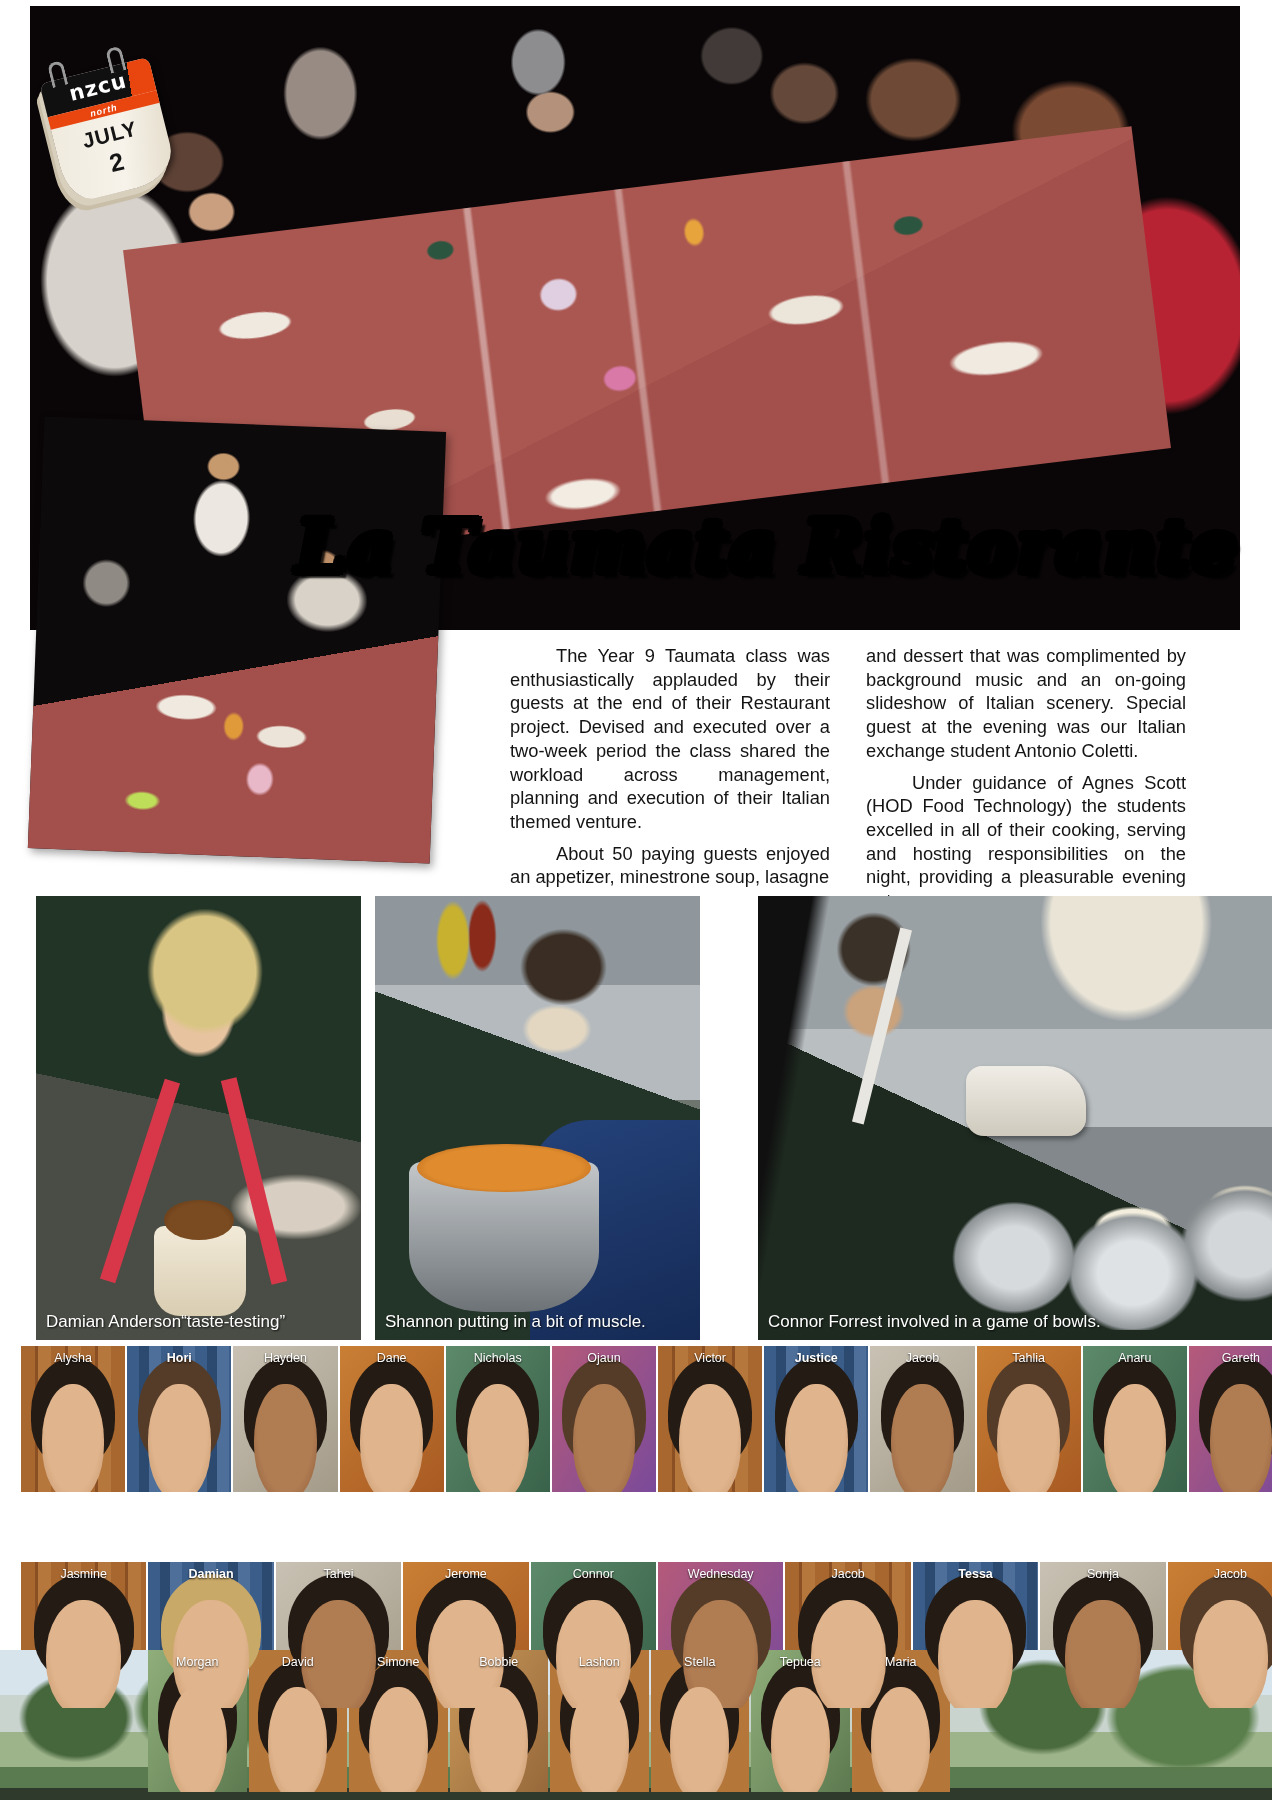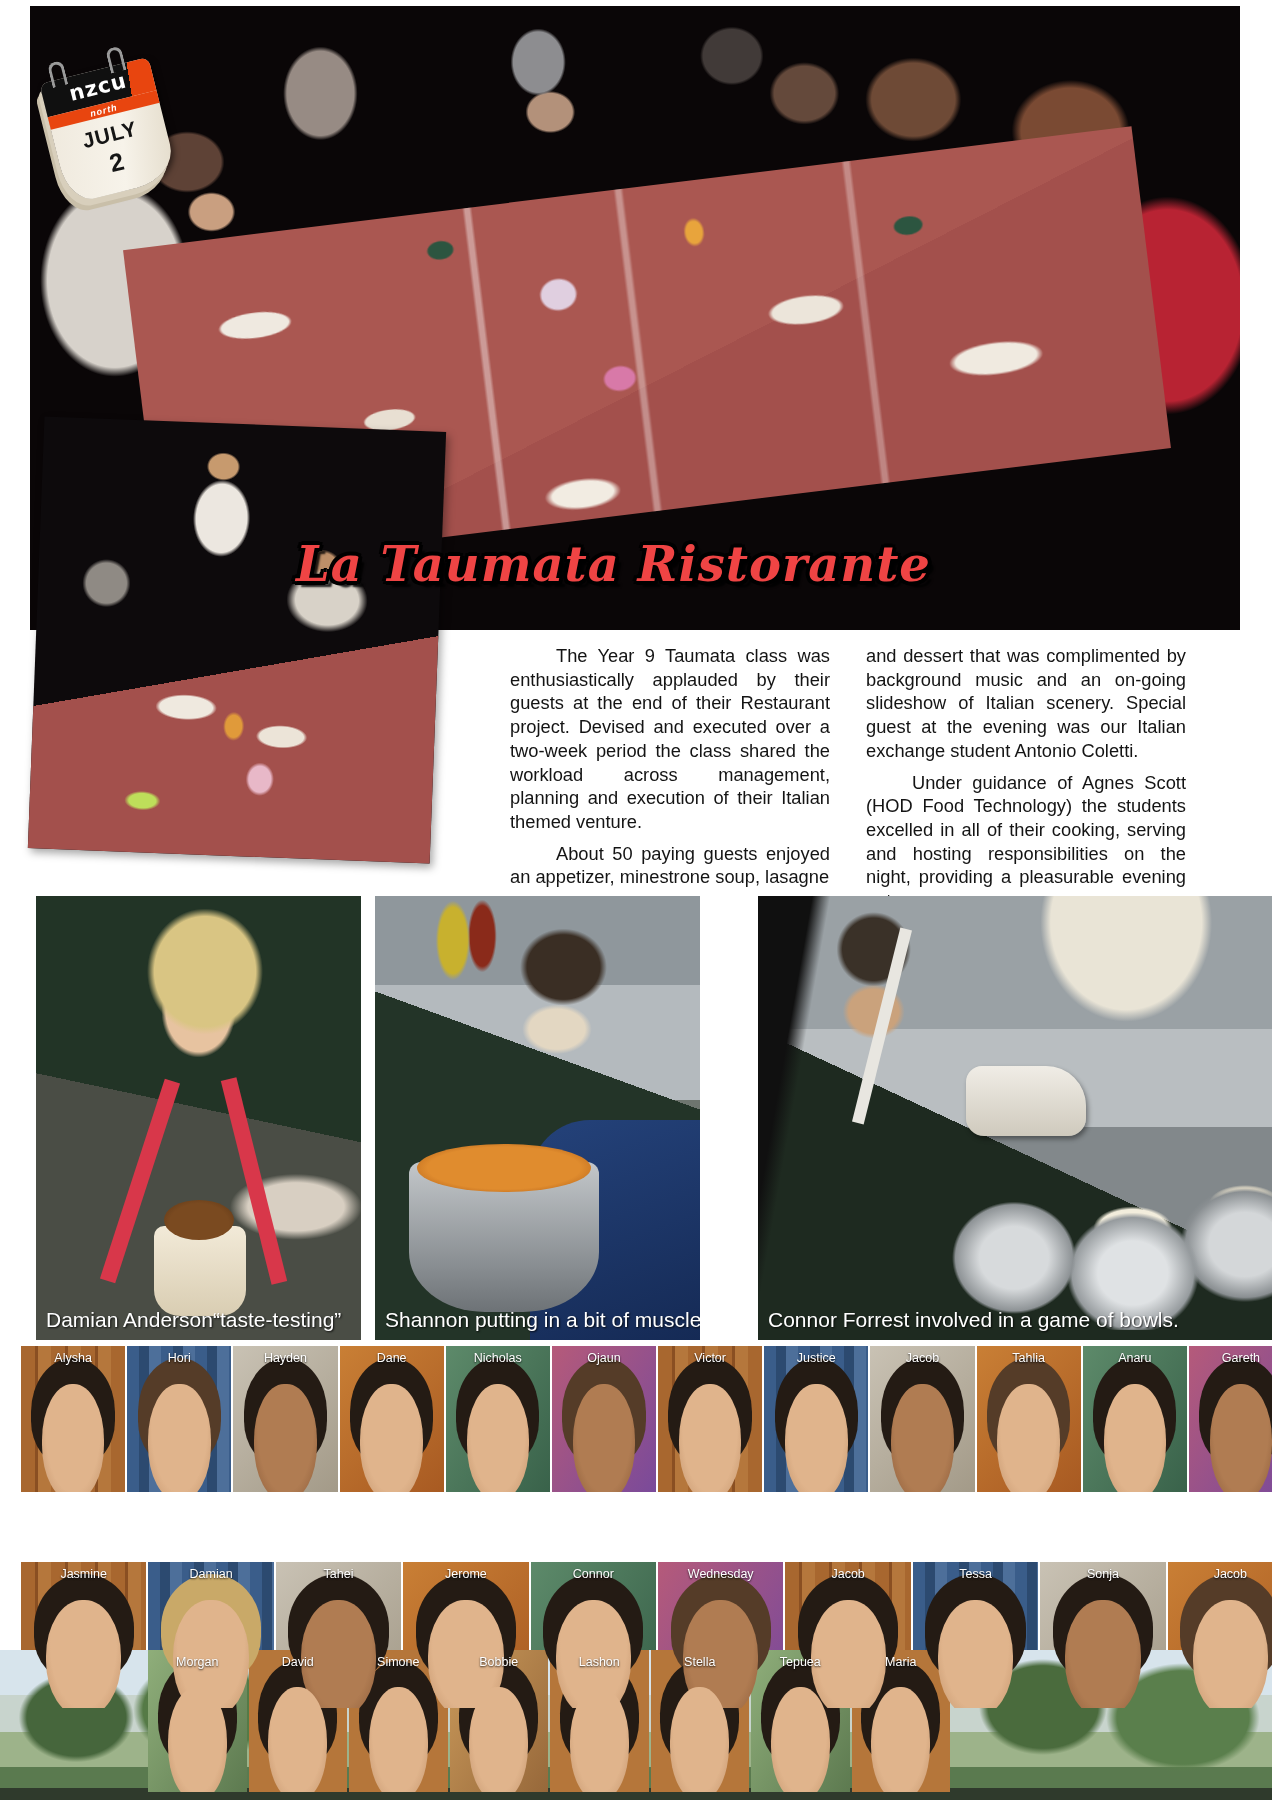--- a/index.html
+++ b/index.html
@@ -48,23 +48,23 @@
     border-radius:8px 8px 0 0;color:#fff;font-weight:bold;font-size:21px;letter-spacing:1px;
     display:flex;align-items:center;justify-content:center;font-family:"DejaVu Sans",sans-serif;}
   .cal-band{position:absolute;left:0;top:34px;width:100%;height:13px;background:#e8450f;color:#fff;
     font-size:9px;font-weight:bold;letter-spacing:1px;display:flex;align-items:center;justify-content:center;font-style:italic;}
   .cal-month{position:absolute;left:0;top:54px;width:100%;text-align:center;font-size:21px;font-weight:bold;color:#151515;letter-spacing:1px;}
   .cal-day{position:absolute;left:0;top:80px;width:100%;text-align:center;font-size:25px;font-weight:bold;color:#151515;}
   .cal-ring{position:absolute;width:10px;height:22px;border:3px solid #9a9a9a;border-bottom:none;border-radius:8px 8px 0 0;top:-8px;background:transparent;}
   .ring1{left:18px;} .ring2{left:78px;}
 
   
-  .title{position:absolute;left:296px;top:536px;width:780px;z-index:7;
-    font-family:"DejaVu Serif",serif;font-style:italic;font-weight:bold;font-size:48px;
-    color:#ef4444;white-space:nowrap;letter-spacing:1px;
+  .title{position:absolute;left:296px;top:504px;width:780px;z-index:7;
+    font-family:"DejaVu Serif",serif;font-style:italic;font-weight:bold;font-size:72px;
+    color:#000000;white-space:nowrap;letter-spacing:1px;
     text-shadow:-3px -3px 0 #000,3px -3px 0 #000,-3px 3px 0 #000,3px 3px 0 #000,-4px 0 0 #000,4px 0 0 #000,0 4px 0 #000,0 -4px 0 #000,6px 6px 2px rgba(0,0,0,.85);}
 
   
   .sidephoto{position:absolute;left:36px;top:424px;width:402px;height:432px;transform:rotate(2.2deg);z-index:5;
     box-shadow:3px 4px 8px rgba(0,0,0,.35);overflow:hidden;
     background:
       radial-gradient(ellipse 46px 62px at 45% 22%, #ece7e0 0 55%, rgba(236,231,224,0) 62%),
       radial-gradient(ellipse 26px 22px at 45% 10%, #c79a6e 0 55%, rgba(199,154,110,0) 64%),
       radial-gradient(ellipse 40px 40px at 17% 38%, #8f8a84 0 50%, rgba(143,138,132,0) 60%),
       radial-gradient(ellipse 70px 55px at 72% 40%, #d8d2c8 0 45%, rgba(216,210,200,0) 58%),
@@ -79,21 +79,21 @@
 
   
   .col{position:absolute;top:636px;width:336px;color:#141414;font-size:18.3px;line-height:23.7px;
        text-align:justify;}
   .col p{margin:8px;}
   .col p.indent{text-indent:46px;}
   .col1{left:502px;} .col2{left:858px;}
 
   
   .mid{position:absolute;top:896px;height:444px;overflow:hidden;}
-  .cap{position:absolute;left:10px;bottom:8px;color:#ffffff;font-size:21px;
+  .cap{position:absolute;left:10px;bottom:8px;color:#ffffff;font-size:17px;
        text-shadow:1px 1px 2px rgba(0,0,0,.8);white-space:nowrap;z-index:3;}
   .photo1{left:36px;width:325px;
     background:
       radial-gradient(ellipse 92px 100px at 52% 17%, #d9c583 0 55%, rgba(217,197,131,0) 63%),
       radial-gradient(ellipse 58px 72px at 50% 26%, #e7c3a0 0 56%, rgba(231,195,160,0) 64%),
       radial-gradient(ellipse 120px 60px at 80% 70%, #d8cfc2 0 40%, rgba(216,207,194,0) 55%),
       linear-gradient(12deg, rgba(34,52,38,0) 52%, #223426 52% 100%),
       linear-gradient(180deg, #9aa1a6 0 14%, #b8bdc0 14% 22%, #4a4d45 22% 100%);}
   .strap{position:absolute;width:16px;height:210px;background:#d8374a;transform:rotate(18deg);top:180px;left:96px;z-index:2;}
   .strap.r{left:210px;transform:rotate(-14deg);}
@@ -138,21 +138,21 @@
   .prow{position:absolute;left:0;width:1272px;height:150px;display:flex;gap:2px;background:#ffffff;padding-left:21px;}
   .row1{top:1346px;} .row2{top:1562px;}
   .tile{position:relative;flex:1;height:146px;overflow:hidden;background:#b5763a;}
   .tname{position:absolute;top:5px;left:0;width:100%;text-align:center;color:#fff;font-size:12.5px;
          text-shadow:0 1px 2px rgba(0,0,0,.85);z-index:3;}
   .tile::before{content:"";position:absolute;left:10%;top:8%;width:80%;height:74%;border-radius:50% 50% 42% 42%;
          background:#241b14;z-index:1;}
   .tile::after{content:"";position:absolute;left:20%;top:26%;width:60%;height:80%;border-radius:48%;
          background:radial-gradient(ellipse at 50% 38%, #e0b48c 0 62%, #c1926a 100%);z-index:2;}
   .prow .tile:nth-child(6n+1){background:repeating-linear-gradient(90deg,#a8672f 0 14px,#8a4f22 14px 17px,#b5773c 17px 30px);}
-  .prow .tile:nth-child(6n+2){background:repeating-linear-gradient(90deg,#3a5d8a 0 12px,#2c4a70 12px 22px,#4d6f9a 22px 34px);}
+  .prow .tile:nth-child(6n+2){background:repeating-linear-gradient(90deg,#3a5d8a 0 12px,#2c4a70 12px 22px,#4d6f9a 22px 34px);font-weight:bold;}
   .prow .tile:nth-child(6n+3){background:linear-gradient(135deg,#c9c2b4,#a39a88);}
   .prow .tile:nth-child(6n+4){background:linear-gradient(135deg,#c97f35,#a85a22);}
   .prow .tile:nth-child(6n+5){background:linear-gradient(120deg,#5d8a6a,#39624a);}
   .prow .tile:nth-child(6n+6){background:linear-gradient(120deg,#b55a7a,#7a4a9a);}
   .prow .tile:nth-child(3n)::after{background:radial-gradient(ellipse at 50% 38%, #b07c52 0 62%, #8a5a38 100%);}
   .prow .tile:nth-child(4n+2)::before{background:#553c28;}
   .row2 .tile:nth-child(2)::before{background:#c9a968;}
 
   
   .row3wrap{position:absolute;left:0;top:1650px;width:1272px;height:150px;}

